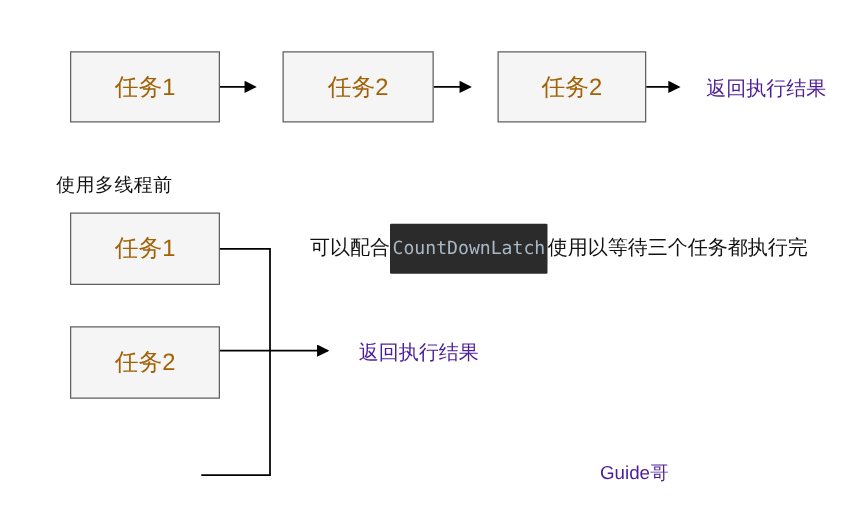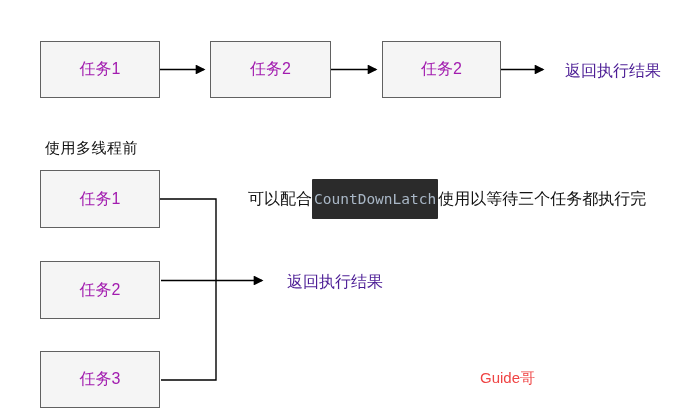--- a/index.html
+++ b/index.html
@@ -20,23 +20,24 @@
     width: 681px; height: 411px;
     z-index: 1;
   }
   .task-box {
     position: absolute;
     background: #f5f5f5;
     border: 1px solid #616161;
     display: flex;
     align-items: center;
     justify-content: center;
-    font-size: 16px;
-    color: #a21caf;
+    font-size: 19px;
+    color: #a16207;
     z-index: 2;
+    margin-left: 16px;
   }
   .section-title {
     position: absolute;
     font-size: 15px;
     color: #111111;
     letter-spacing: 0.5px;
     z-index: 2;
   }
   .result-label {
     position: absolute;
@@ -61,21 +62,21 @@
     background: #2b2b2b;
     color: #a9b7c6;
     padding: 12px 2px;
     border-radius: 1px;
   }
   .watermark {
     position: absolute;
     left: 480px;
     top: 369px;
     font-size: 15px;
-    color: #ef4444;
+    color: #4c1d95;
     z-index: 2;
     white-space: nowrap;
   }
   
   .b-before-1 { left: 40px;  top: 41px;  width: 120px; height: 57px; }
   .b-before-2 { left: 210px; top: 41px;  width: 121px; height: 57px; }
   .b-before-3 { left: 382px; top: 41px;  width: 119px; height: 57px; }
   .b-after-1  { left: 40px;  top: 170px; width: 120px; height: 58px; }
   .b-after-2  { left: 40px;  top: 261px; width: 120px; height: 58px; }
   .b-after-3  { left: 40px;  top: 351px; width: 120px; height: 57px; }
@@ -117,23 +118,20 @@
   <div class="result-label" style="left:565px; top:61px;">返回执行结果</div>
 
   <div class="section-title" style="left:45px; top:139px;">使用多线程前</div>
 
   <div class="task-box b-after-1">
     <span>任务1</span>
   </div>
   <div class="task-box b-after-2">
     <span>任务2</span>
   </div>
-  <div class="task-box b-after-3">
-    <span>任务3</span>
-  </div>
 
   <div class="result-label" style="left:287px; top:272px;">返回执行结果</div>
 
   <div class="annotation">
     <span>可以配合</span><span class="code-chip">CountDownLatch</span><span>使用以等待三个任务都执行完</span>
   </div>
 
   <div class="watermark">Guide哥</div>
 
 </div>

